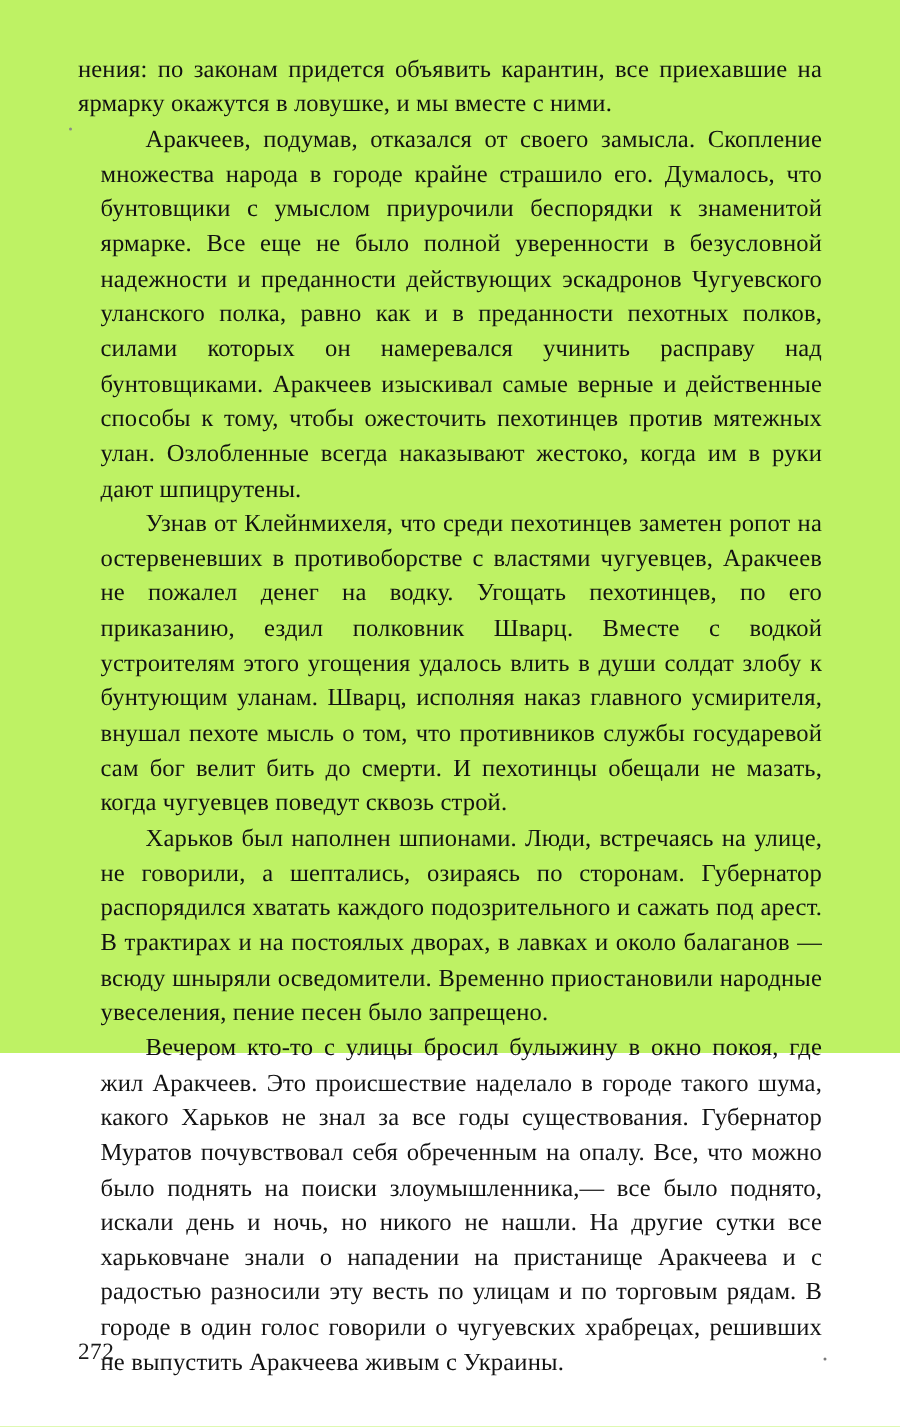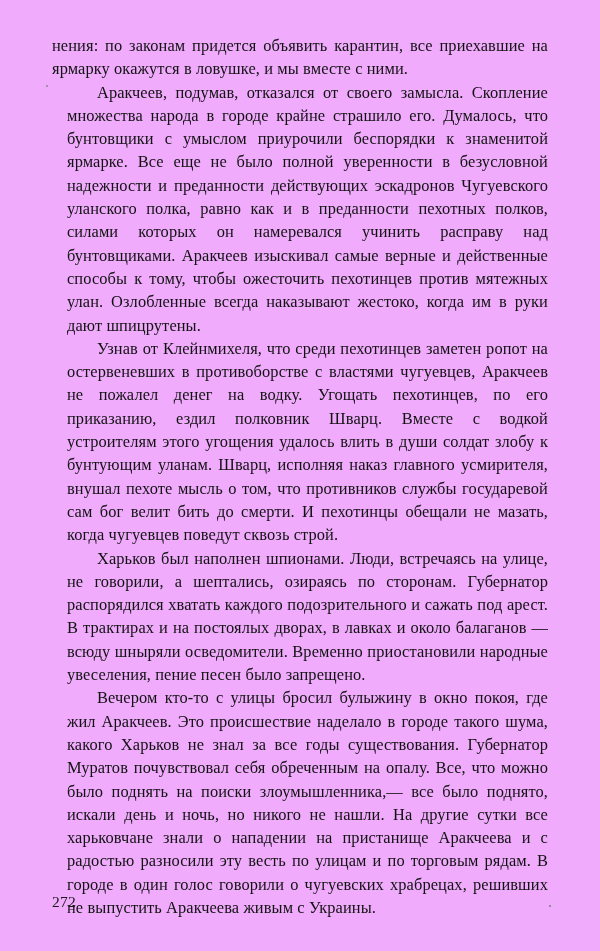--- a/index.html
+++ b/index.html
@@ -10,22 +10,22 @@
     width: 600px;
     height: 951px;
     background: #ffffff;
     font-family: "Liberation Serif", serif;
     color: #111111;
     overflow: hidden;
   }
   .page {
     position: relative;
     width: 600px;
-    height: 951px;
-    background: #f0abfc;
+    height: 702px;
+    background: #bef264;
     box-sizing: border-box;
   }
   .text-column {
     position: absolute;
     left: 52px;
     top: 34px;
     width: 496px;
   }
   p.para {
     margin: 0;

